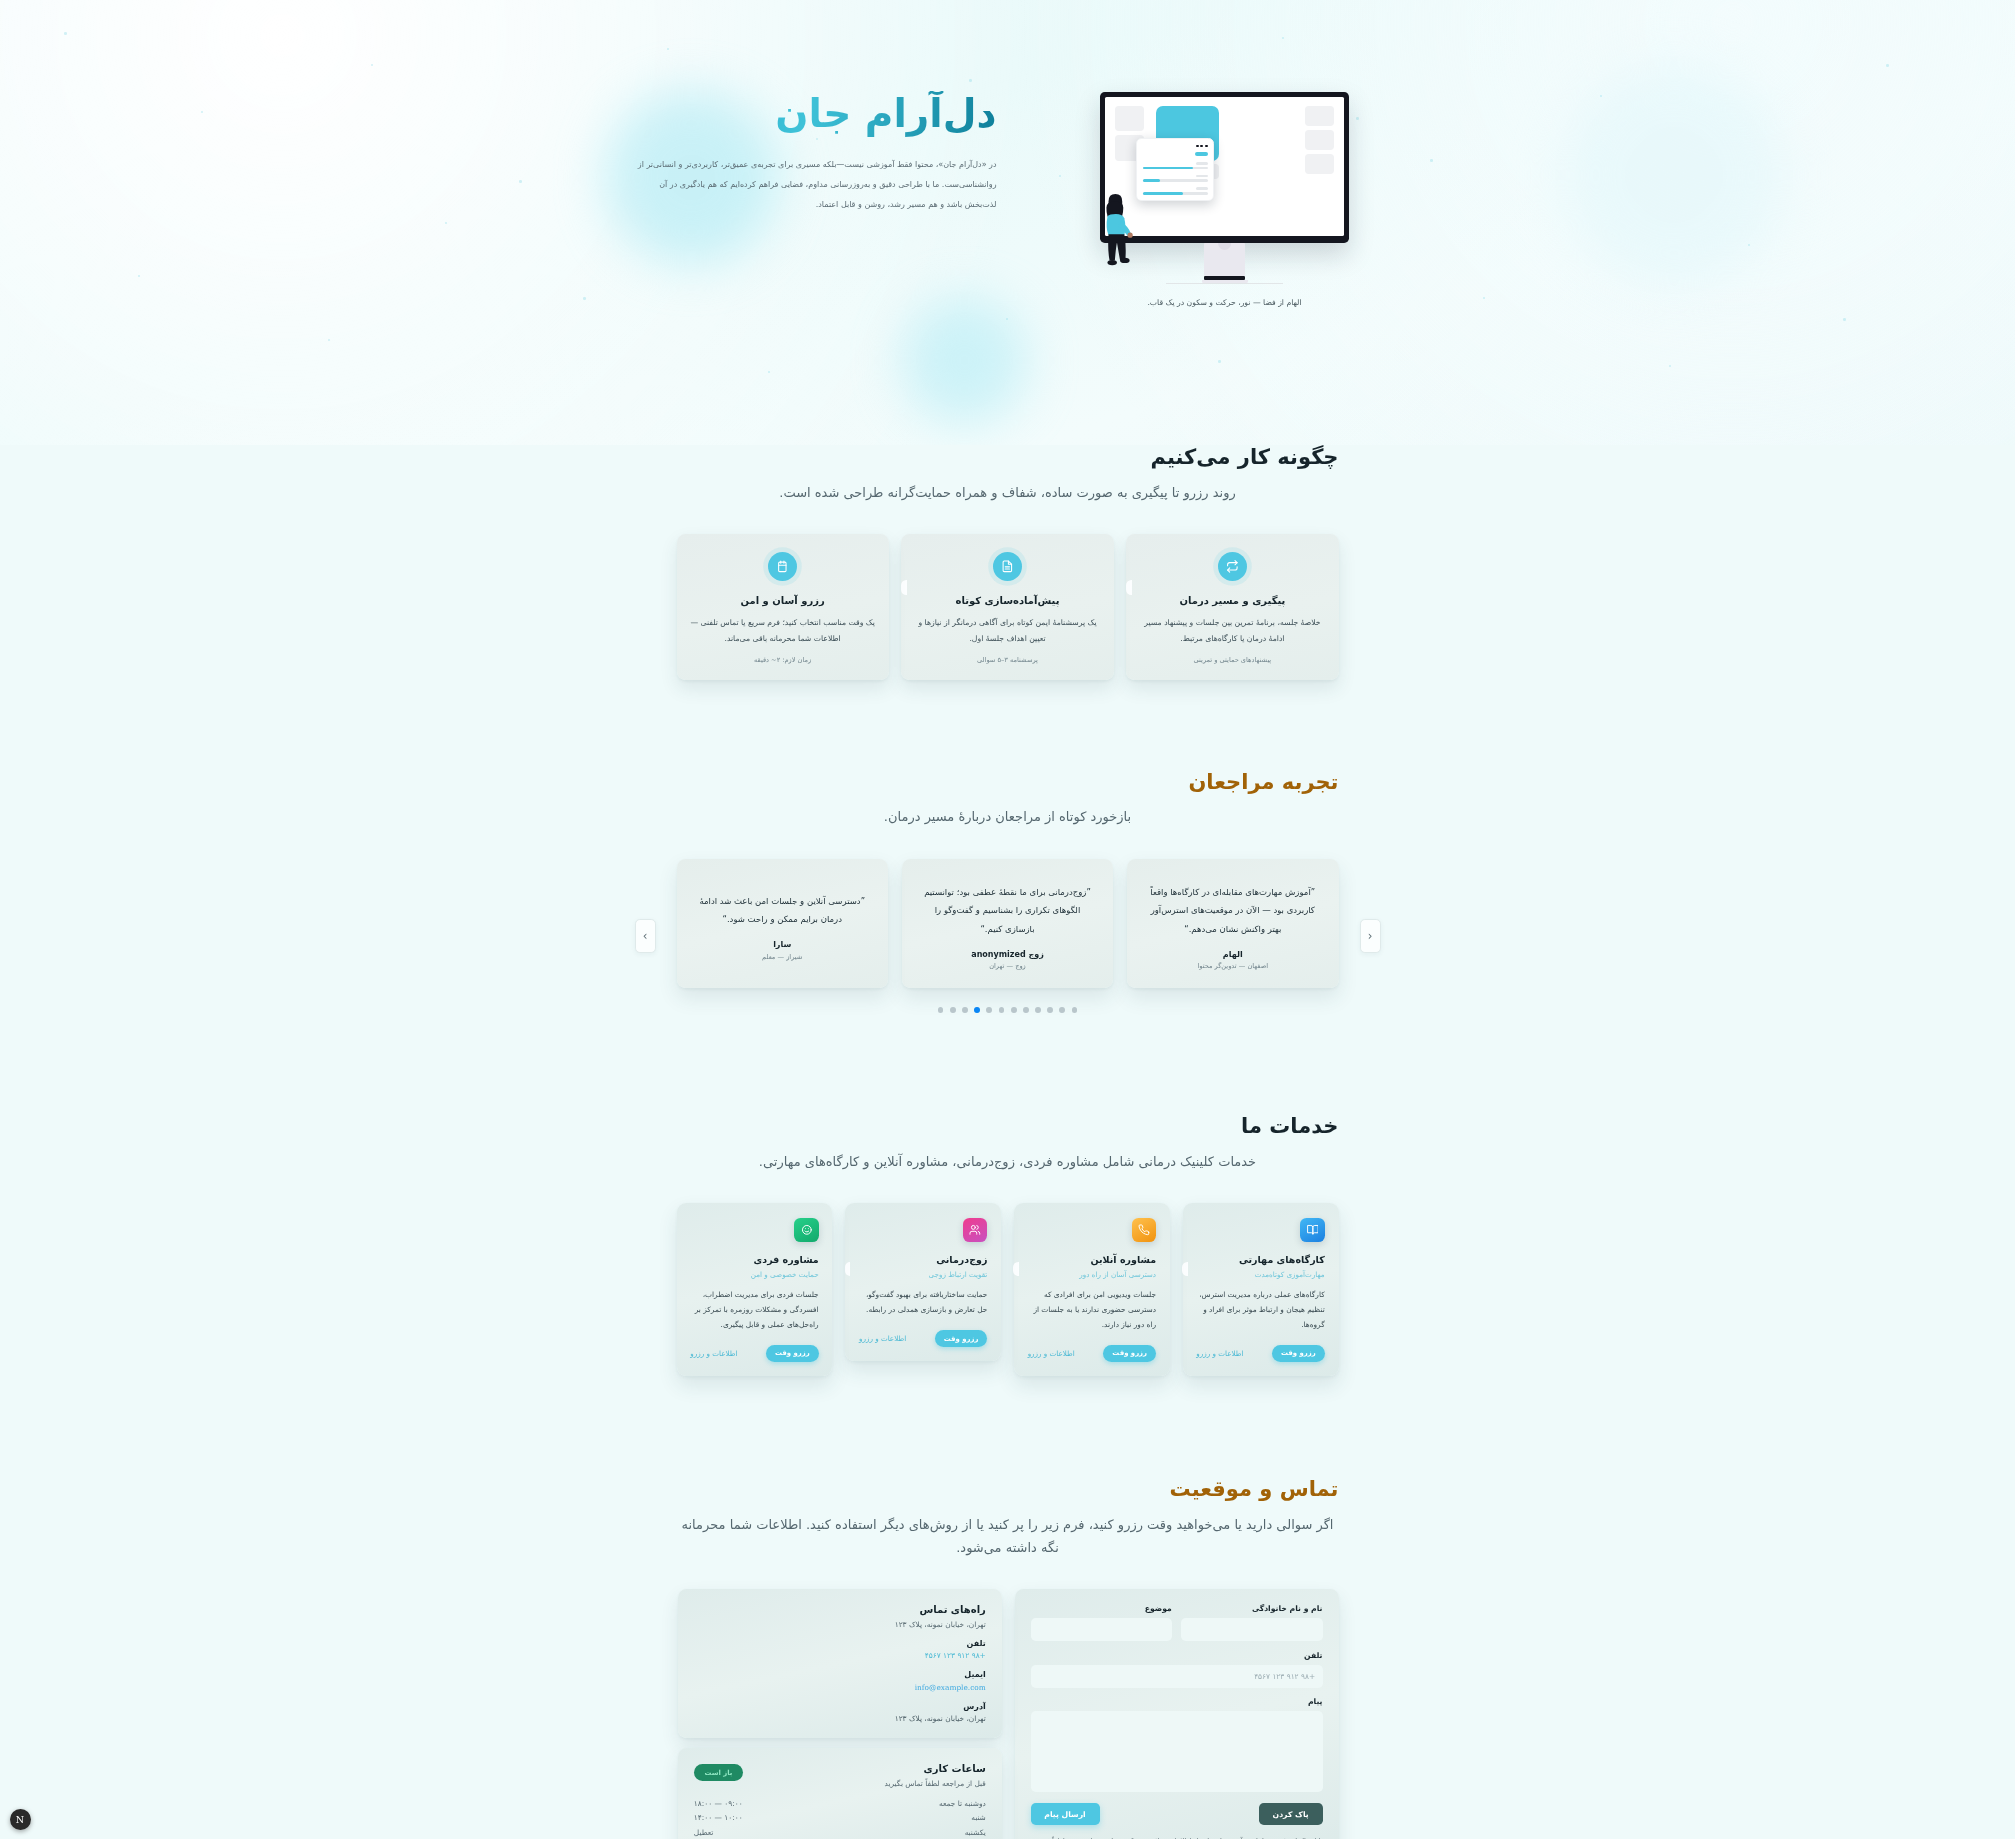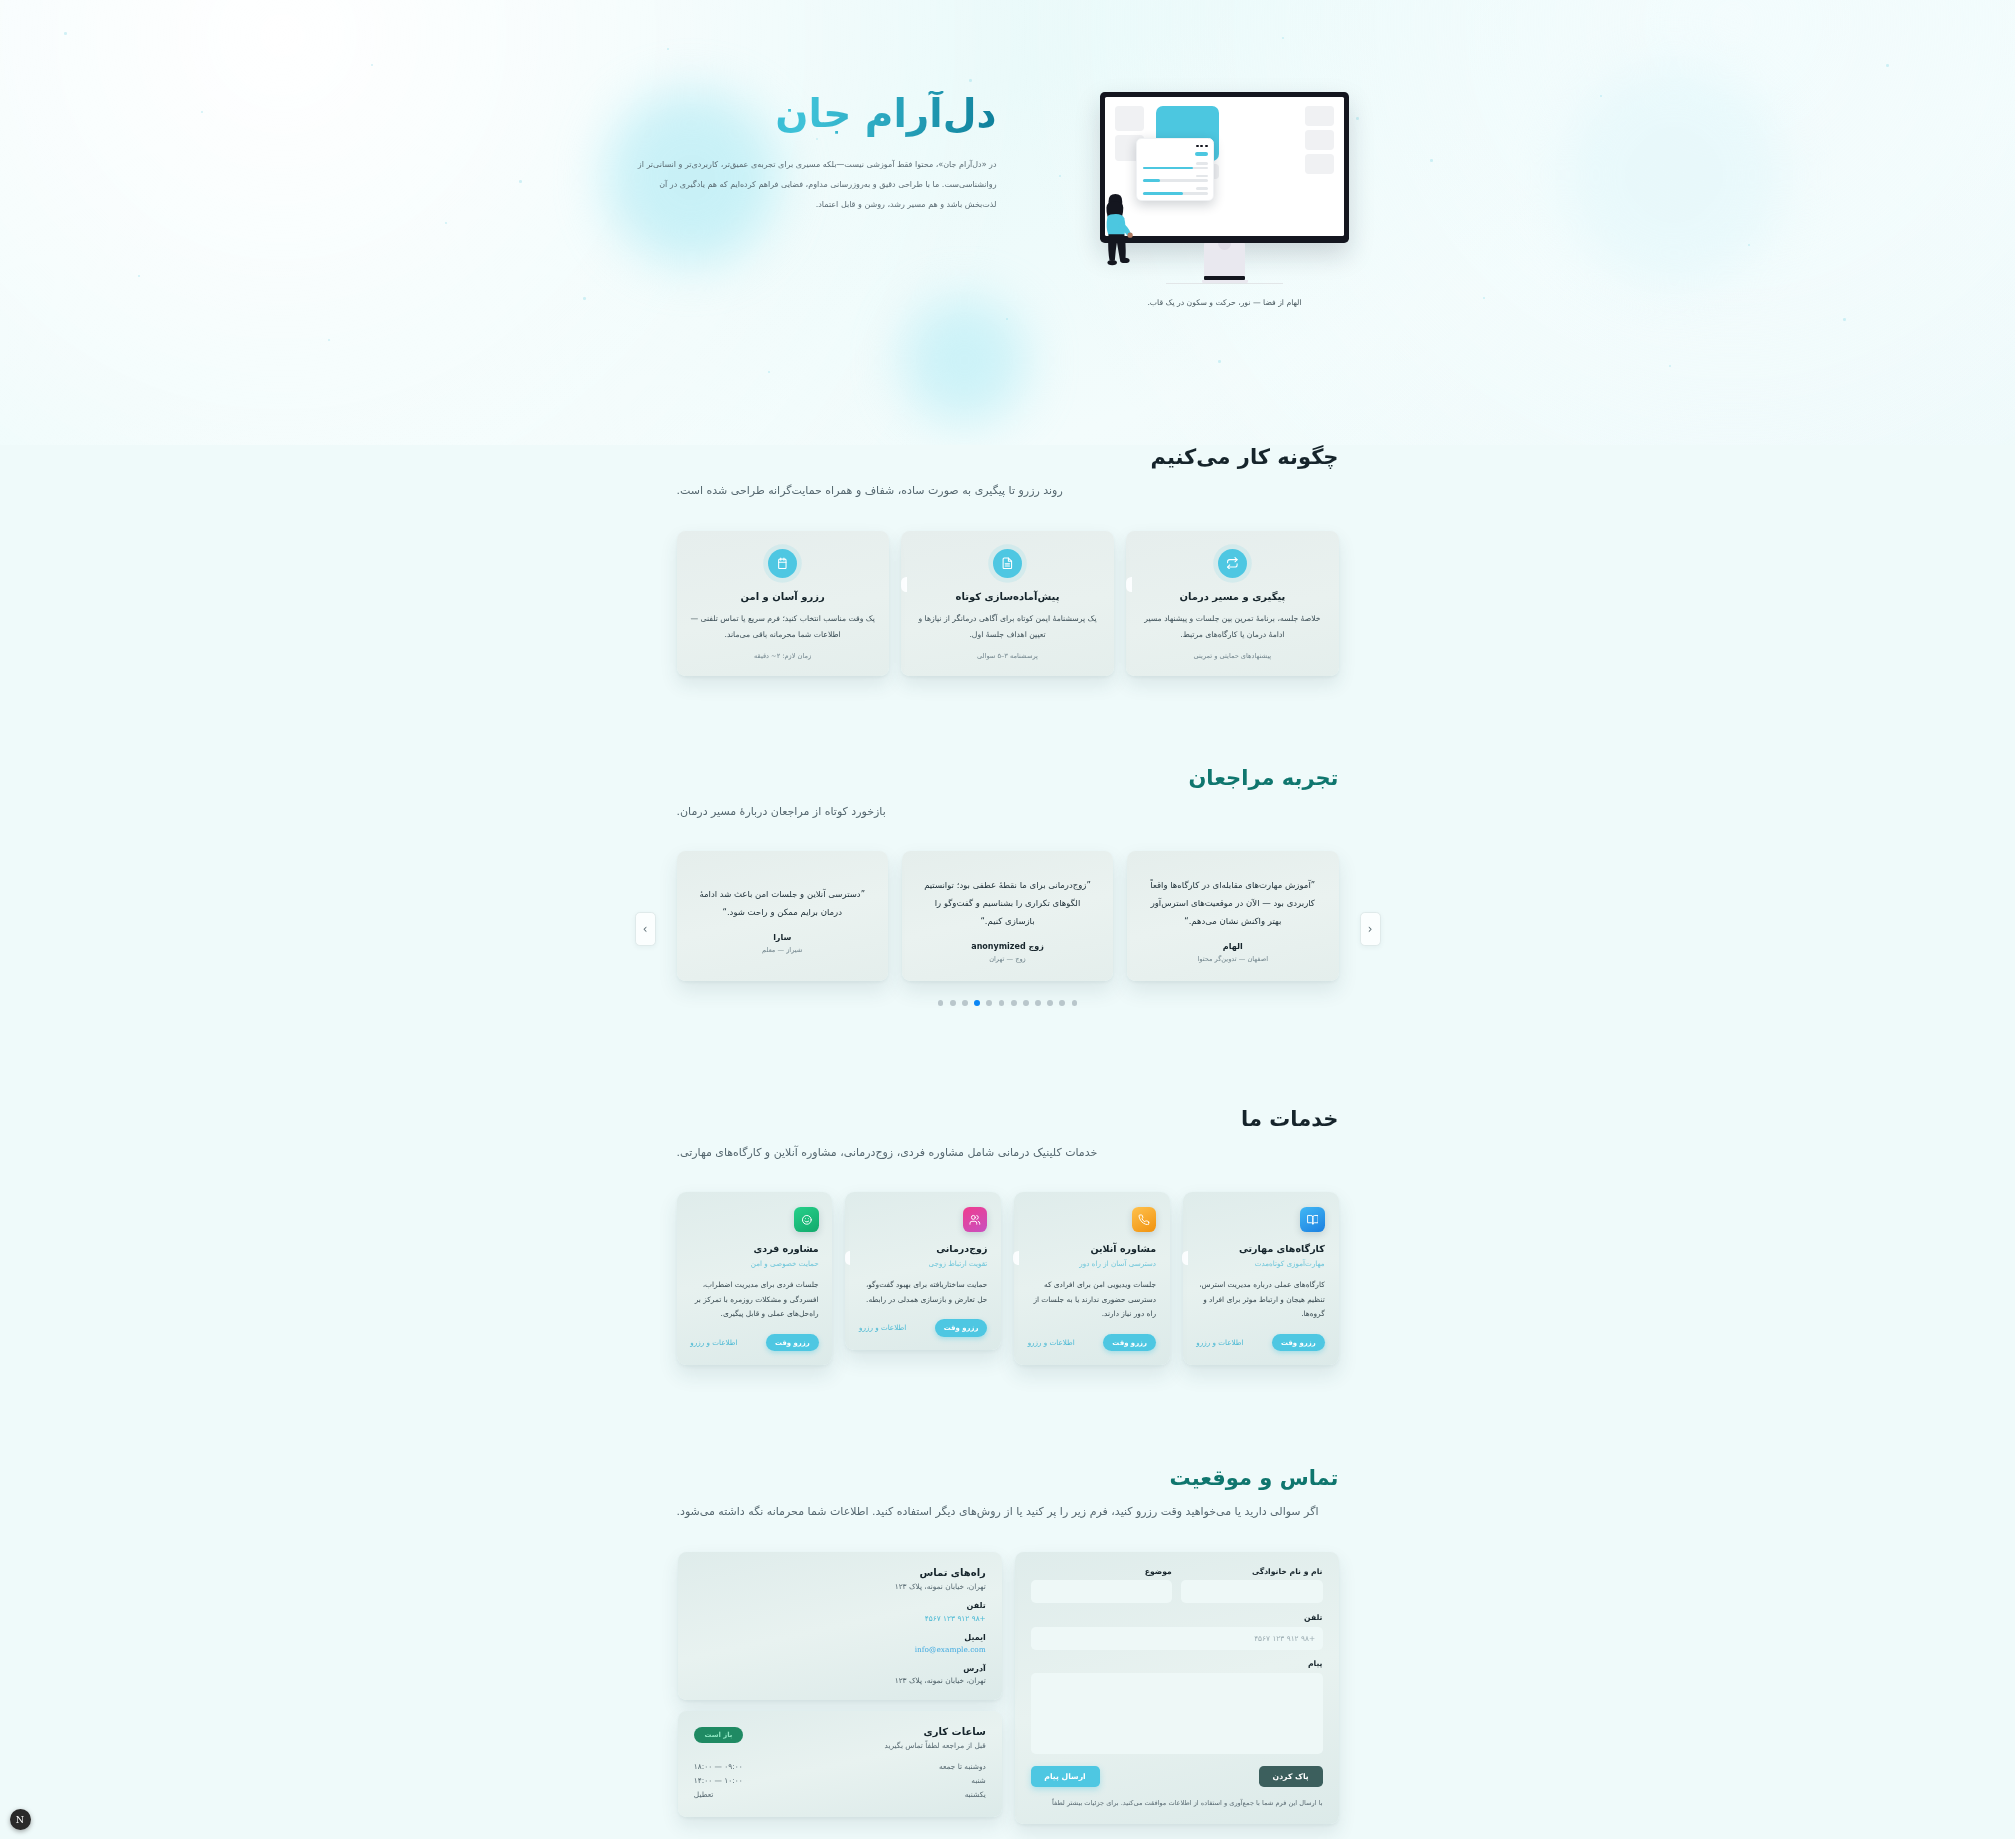--- a/index.html
+++ b/index.html
@@ -69,22 +69,22 @@
   .stand:after{content:"";position:absolute;left:50%;top:-0.5px;transform:translateX(-50%);width:13.8px;height:6.9px;background:#dedce6;border-radius:0 0 7.4px 7.4px}
   .base{width:41px;height:3.7px;background:#14161f;margin:0 auto;border-radius:1.1px}
   .base2{width:46px;height:3.2px;background:#e9e8ef;margin:0 auto;border-radius:0 0 1.6px 1.6px}
   .floor{width:117px;height:1.1px;background:#e2e6e8;margin:0 auto}
   .person{position:absolute;left:3.2px;bottom:-27.5px;width:30px;height:79px}
   .art-cap{font-size:7.7px;color:#49595f;margin-top:13.8px;text-align:center}
   
   .section{width:100%;padding:0 0 16px}
   .wrap{width:662px;margin:0 auto}
   .sec-title{font-size:21px;font-weight:700;text-align:right;color:#16242b;margin-bottom:11.7px}
-  .sec-title.cy{color:#0f766e}
-  .sec-sub{font-size:11px;color:#55676f;text-align:left;margin-bottom:30px;line-height:1.8}
+  .sec-title.cy{color:#a16207}
+  .sec-sub{font-size:13px;color:#55676f;text-align:center;margin-bottom:30px;line-height:1.8}
   
   .card-row{display:flex;gap:12.7px;justify-content:center;align-items:flex-start}
   .step-card{
     flex:1;background:linear-gradient(170deg,#e6eeed 0%,#e9f1ef 55%,#e4eeec 100%);
     border-radius:8.5px;padding:18px 13.8px 16px;text-align:center;
     box-shadow:0 8.5px 18px rgba(40,70,80,.10), 0 1.1px 2.6px rgba(40,70,80,.05);
     position:relative;min-height:121px;
   }
   .step-card:after{
     content:"";position:absolute;left:-0.5px;top:46px;width:5.8px;height:15px;

